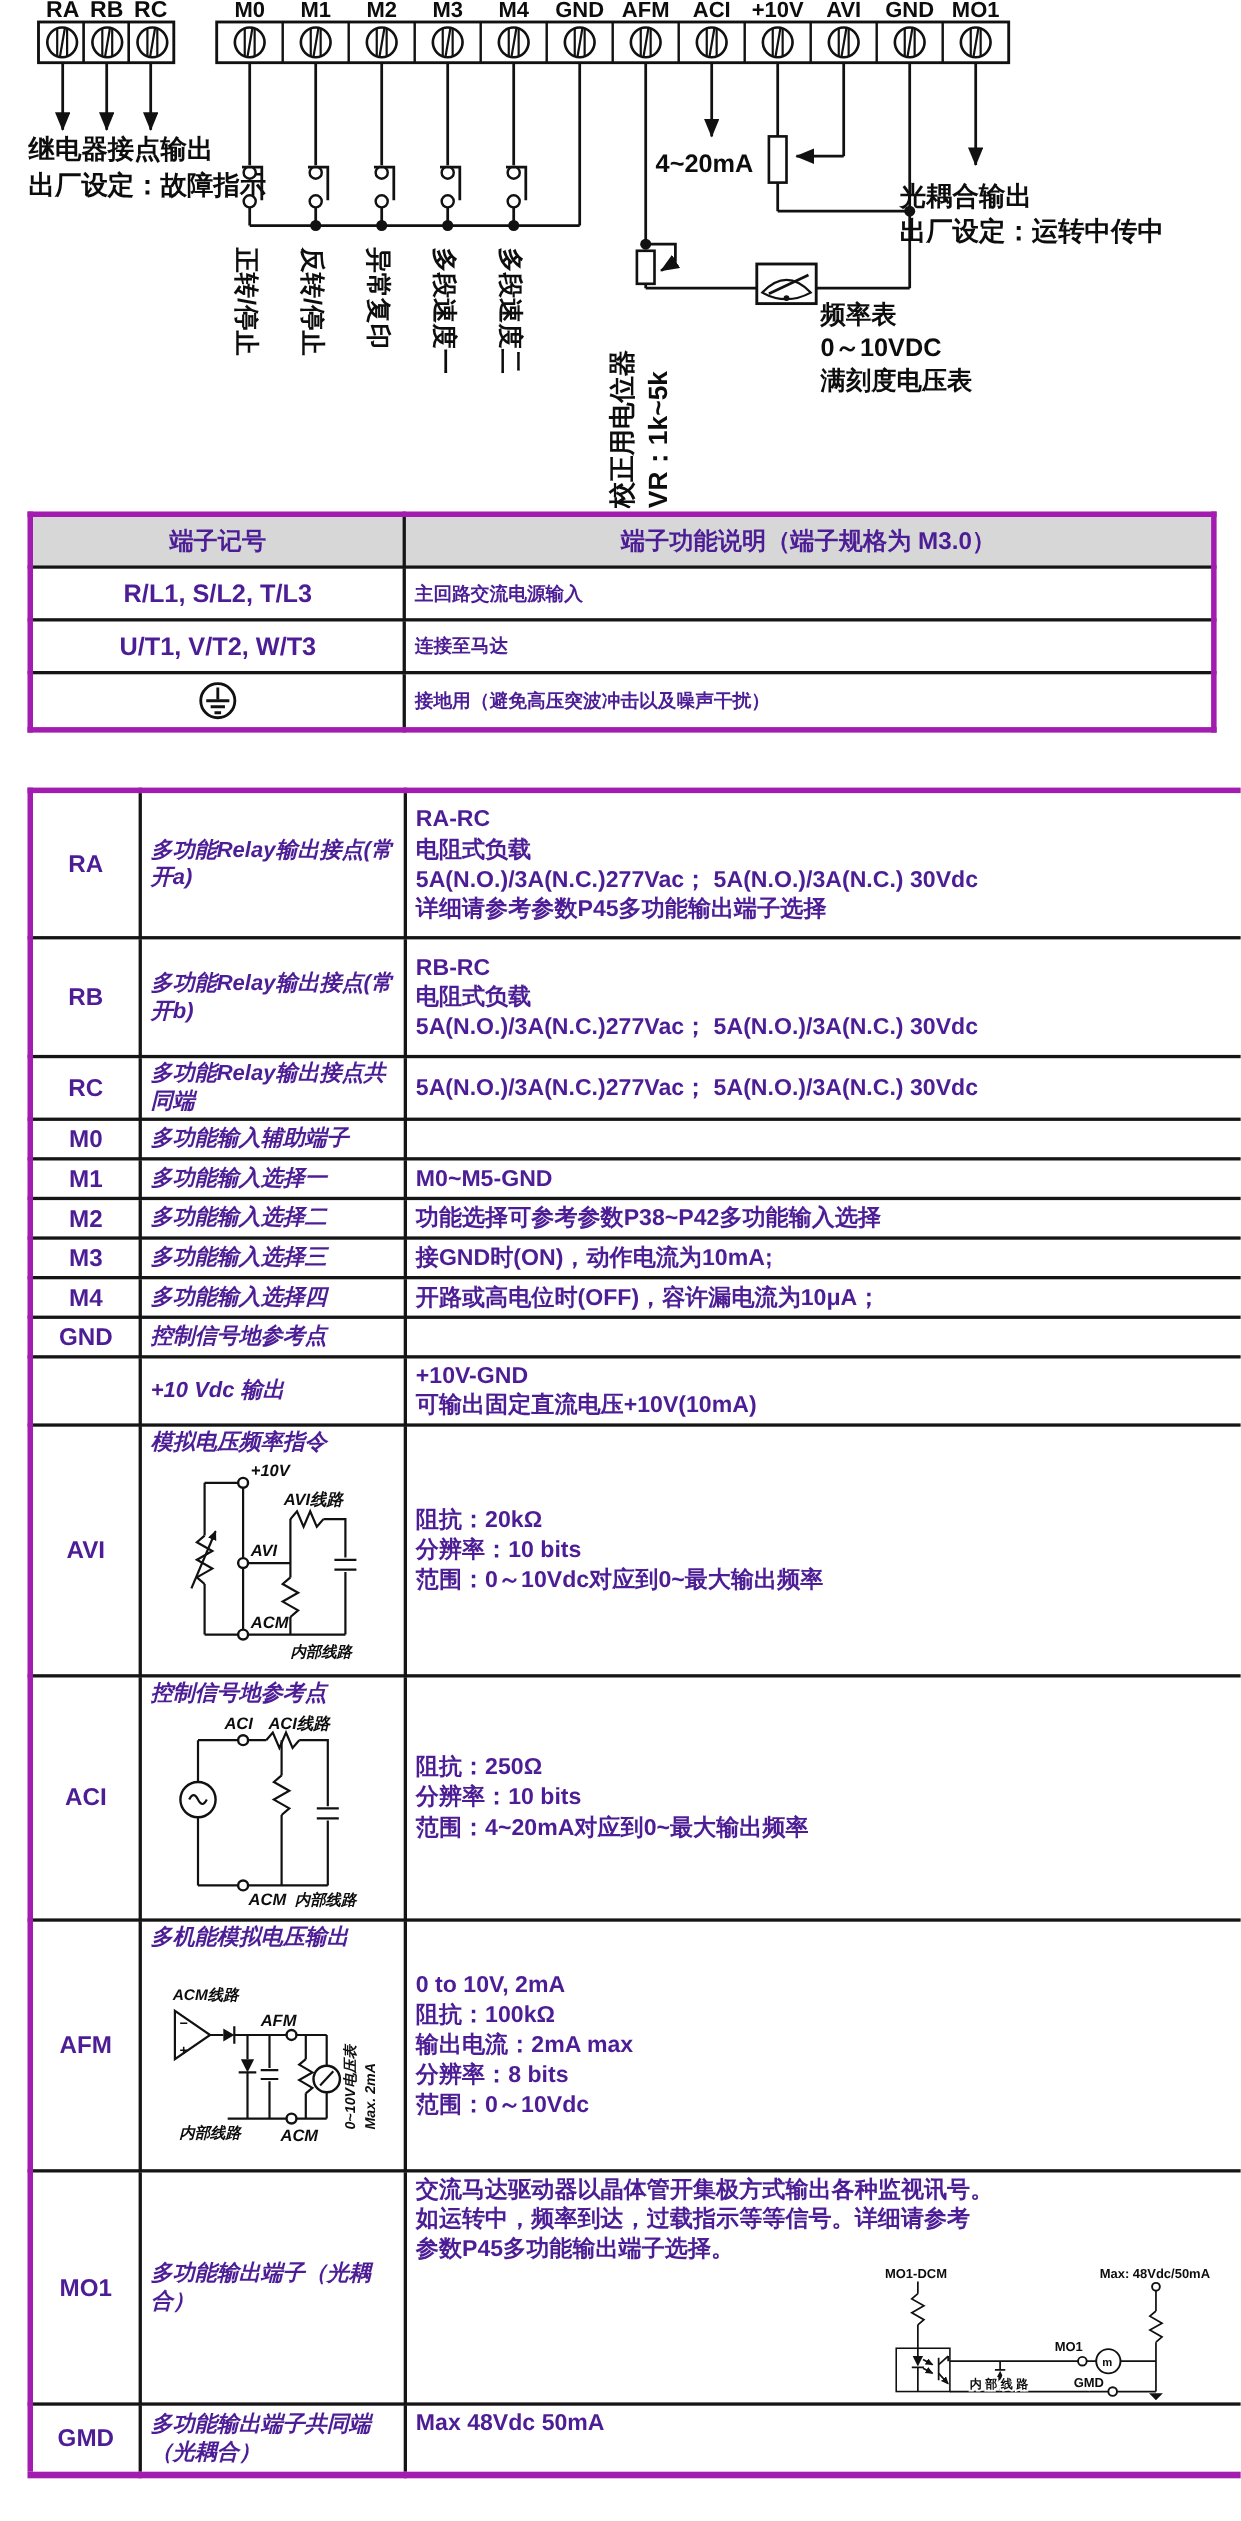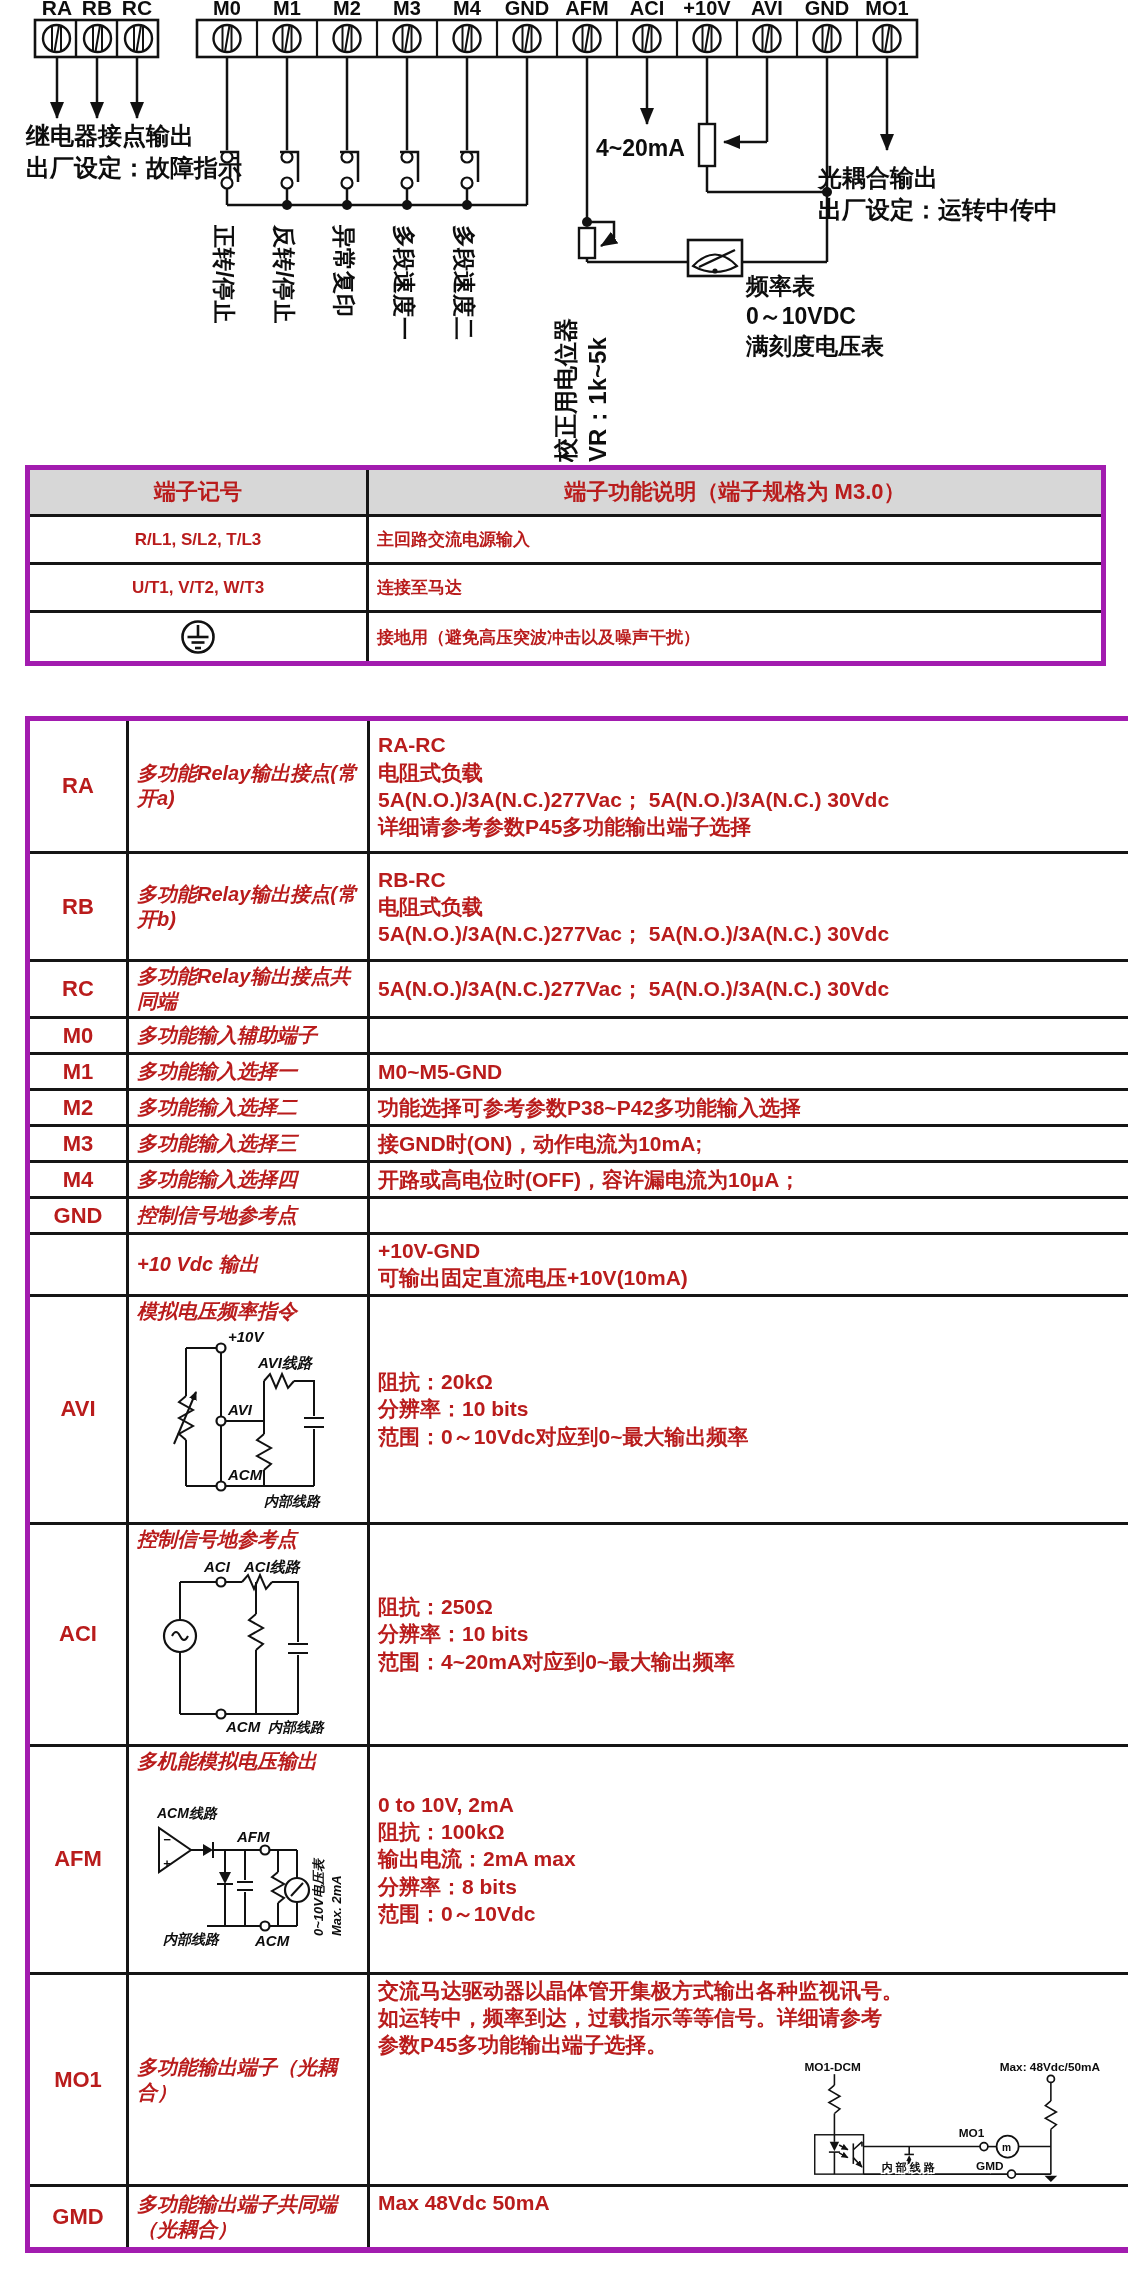--- a/index.html
+++ b/index.html
@@ -1,30 +1,30 @@
 <!DOCTYPE html>
 <html><head>
 <meta charset="utf-8">
 <style>
   html,body{margin:0;padding:0;background:#ffffff;}
   .page{position:relative;width:1128px;height:2292px;background:#ffffff;
-        font-family:"Liberation Sans",sans-serif;color:#b91c1c;overflow:hidden;}
+        font-family:"Liberation Sans",sans-serif;color:#4c1d95;overflow:hidden;}
   svg text{font-family:"Liberation Sans",sans-serif;fill:#0d0d0d;}
   .wire{stroke:#111;stroke-width:2.5;fill:none;}
   .thin{stroke:#111;stroke-width:2;fill:none;}
   .node{fill:#fff;stroke:#111;stroke-width:2.2;}
   .dot{fill:#111;stroke:none;}
 
   table{border-collapse:collapse;table-layout:fixed;background:#fff;}
   .doc-table{position:absolute;left:25px;}
   .doc-table td,.doc-table th{border:3px solid #151515;padding:2px 8px;overflow:hidden;}
   .doc-table{border:5px solid #a21caf;}
   th.hdr{background:#d7d7d7;font-size:22px;font-weight:bold;text-align:center;}
   #table1{top:465px;width:1081px;}
-  #table1 td.term{width:320px;text-align:center;font-size:17px;font-weight:bold;}
+  #table1 td.term{width:320px;text-align:center;font-size:23px;font-weight:bold;}
   #table1 td.desc{font-size:17px;font-weight:bold;}
   #table2{top:716px;width:1081px;border-bottom-width:6px;}
   #table2 td.t{width:80px;text-align:center;font-size:22px;font-weight:bold;vertical-align:middle;}
   #table2 td.f{width:222px;font-size:20px;font-weight:bold;vertical-align:middle;line-height:1.25;font-style:italic;}
   #table2 td.s{width:779px;font-size:21px;font-weight:bold;vertical-align:middle;line-height:1.3;}
   #table2 td.ftop{vertical-align:top;}
   .circ{display:block;margin:2px auto 0 auto;}
   .mo1circ{display:block;margin:2px 6px 0 auto;}
   .sline{white-space:nowrap;}
 </style>

